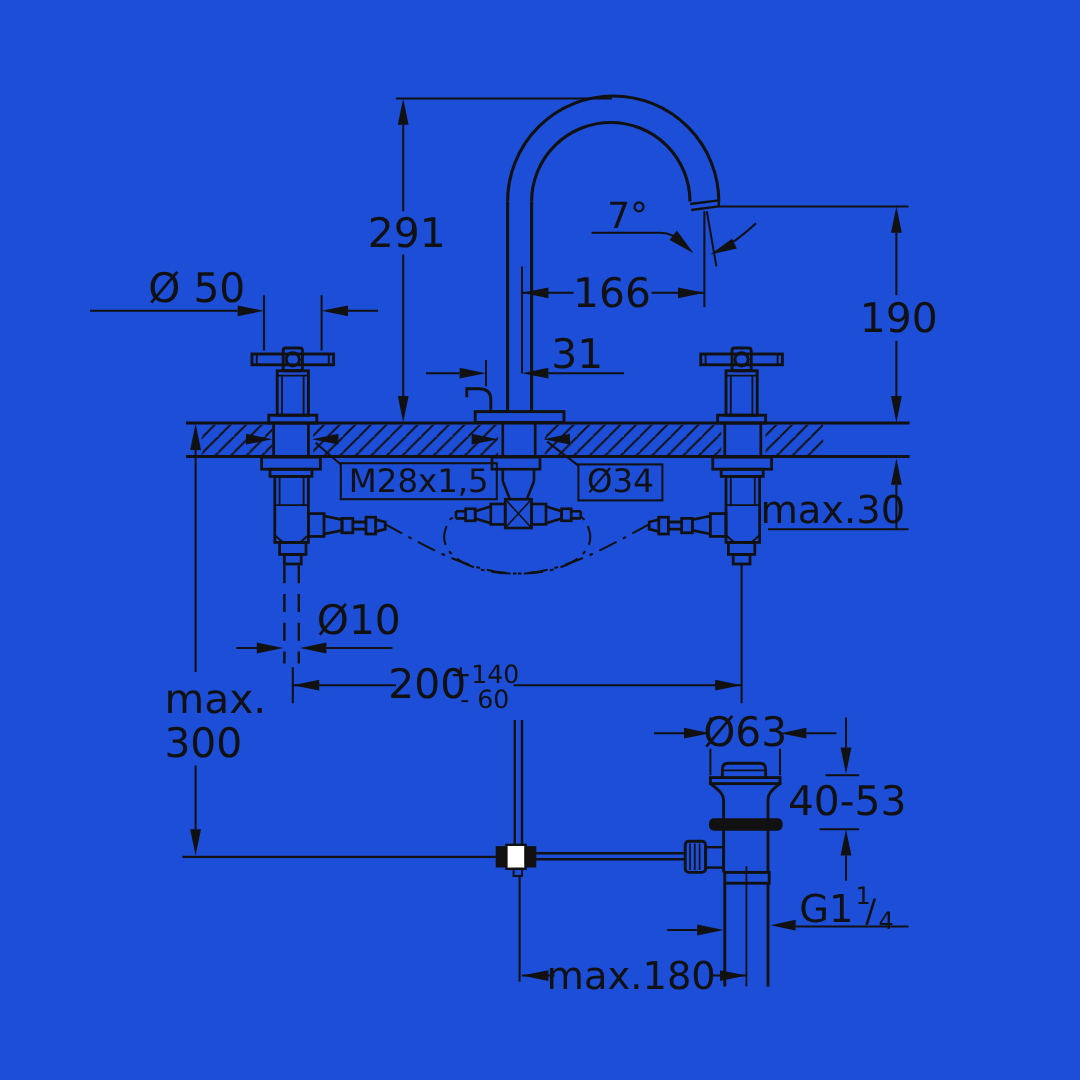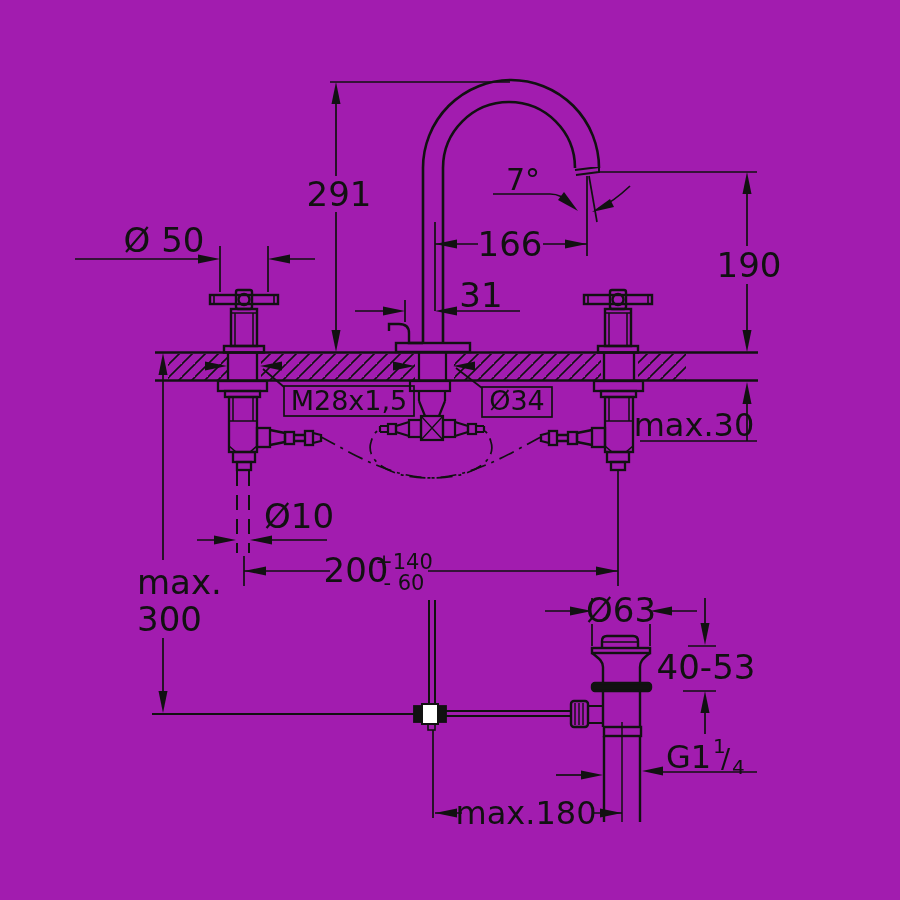--- a/index.html
+++ b/index.html
@@ -1,16 +1,16 @@
 <!DOCTYPE html>
 <html><head>
 <meta charset="utf-8">
 <style>
   html,body{margin:0;padding:0;background:#ffffff;}
-  .canvas{position:relative;width:900px;height:900px;background:#a21caf;overflow:hidden;}
+  .canvas{position:relative;width:900px;height:900px;background:#1d4ed8;overflow:hidden;}
   svg{position:absolute;left:0;top:0;}
   svg text{font-family:"DejaVu Sans","Liberation Sans",sans-serif;fill:#111;}
   .dim-txt{font-size:34px;}
   .dim-txt-mid{font-size:32px;}
   .dim-txt-box{font-size:27px;}
   .dim-txt-sm{font-size:21px;}
   .deg-txt{font-size:30px;}
   .g-big{font-size:32px;}
   .g-sm{font-size:20px;}
   .g-slash{font-size:27px;}

